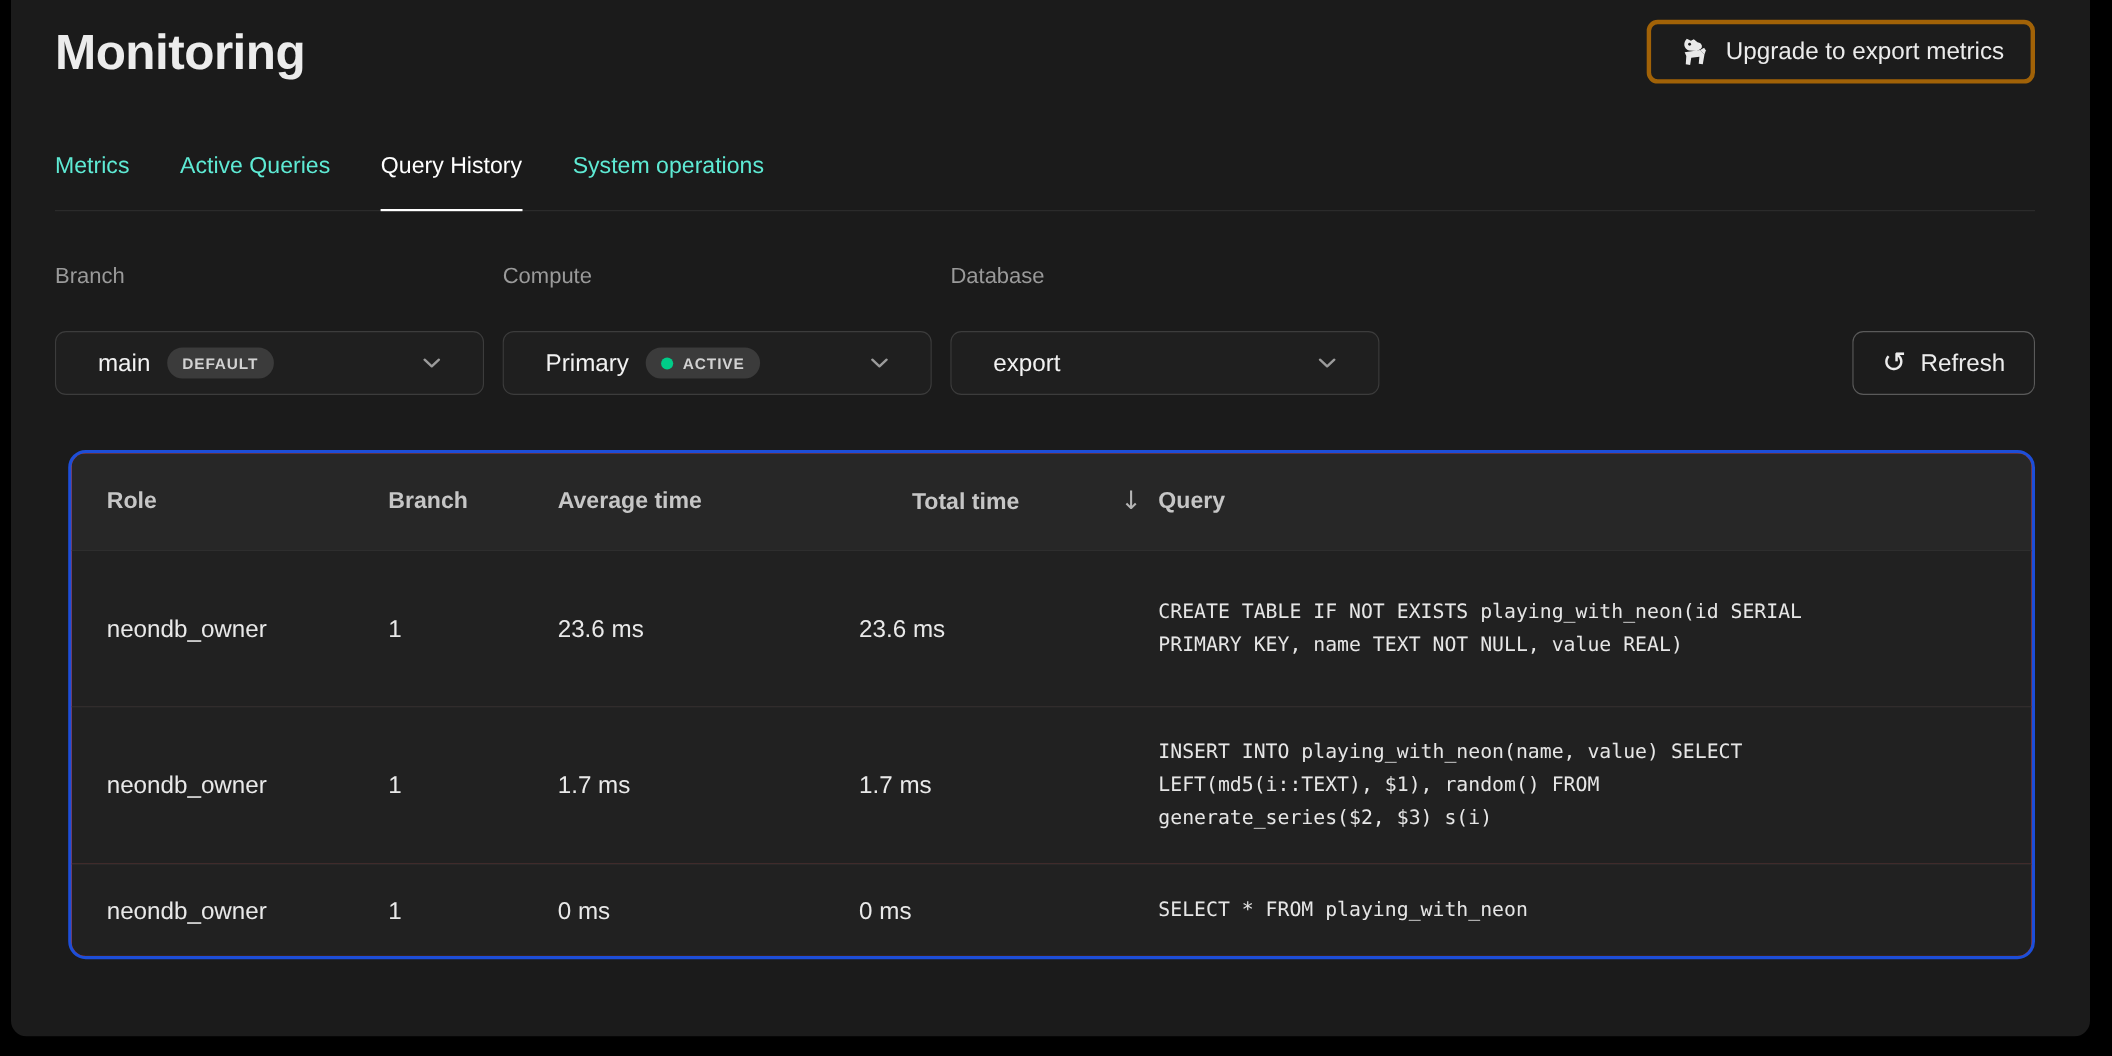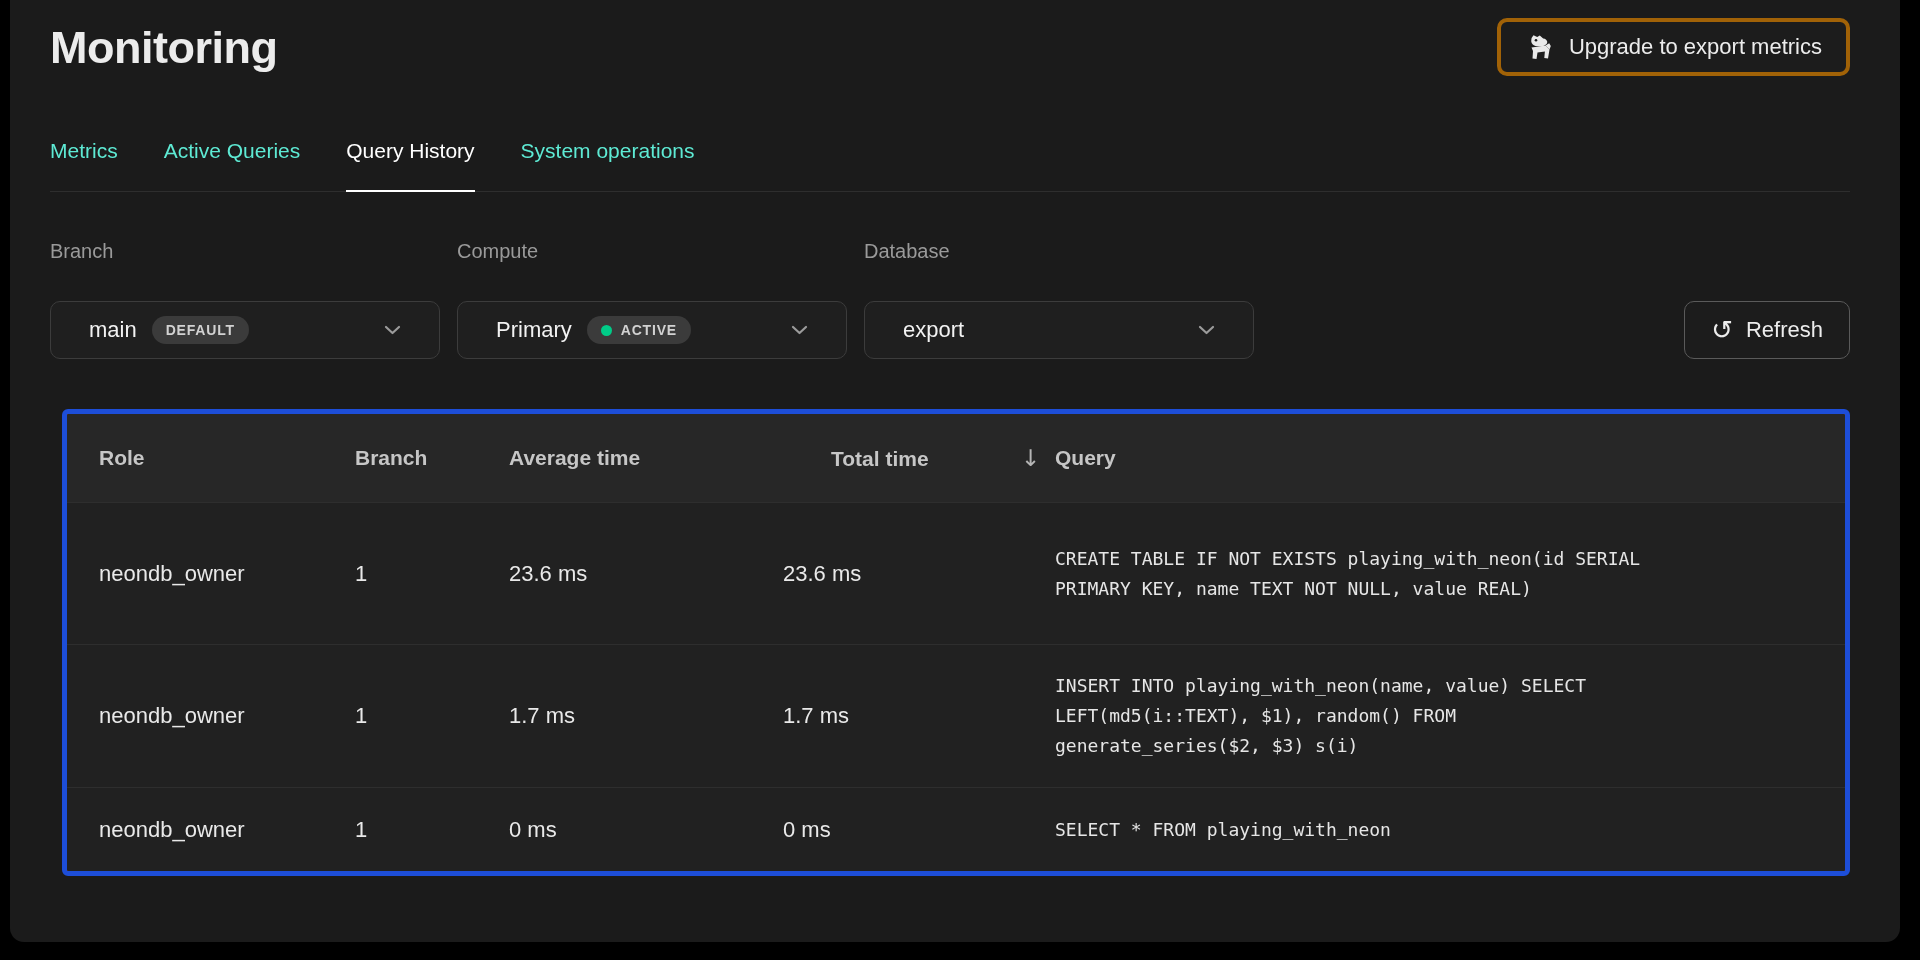--- a/index.html
+++ b/index.html
@@ -33,21 +33,21 @@
     background: #3b3b3b; color: #d2d2d2; border-radius: 999px; padding: 6px 14px;
     font-size: 14px; font-weight: 700; letter-spacing: 0.8px; }
   .dot { width: 11px; height: 11px; border-radius: 50%; background: #00cc88; }
   .chevron { margin-left: auto; display: flex; align-items: center; }
   .refresh-btn { margin-left: auto; height: 58px; display: flex; align-items: center; gap: 13px;
     padding: 0 26px; border: 1px solid #5a5a5a; border-radius: 10px; background: #1c1c1c;
     color: #ececec; font-size: 22px; cursor: pointer; }
   .refresh-glyph { font-size: 26px; line-height: 1; color: #ececec; font-family: "DejaVu Sans", sans-serif; }
 
   
-  .qtable { margin: 50px 0 0 12px; border: 5px solid #1d4ed8; border-radius: 6px; overflow: hidden; background: #ef4444; }
+  .qtable { margin: 50px 0 0 12px; border: 3px solid #1d4ed8; border-radius: 16px; overflow: hidden; background: #ef4444; }
   .t-row { display: grid; grid-template-columns: 256px 154px 274px 272px 1fr; padding-left: 32px; align-items: center; }
   .t-head { background: #272727; height: 88px; }
   .t-head .t-cell { font-size: 21px; font-weight: 600; color: #c6c6c6; }
   .t-cell { font-size: 22px; color: #e9e9e9; }
   .col-total { display: flex; align-items: flex-end; margin-left: 48px; }
   .sort-icon { margin-left: 92px; font-size: 23px; color: #b5b5b5; font-family: "DejaVu Sans", sans-serif; font-weight: 400; }
   .t-body .t-row { border-top: 1px solid #2e2e2e; background: #212121; }
   .query-cell { font-family: "DejaVu Sans Mono", monospace; font-size: 18px; line-height: 30px;
     color: #e6e6e6; width: 612px; padding: 26px 0; }
   .row-tall { min-height: 142px; }

